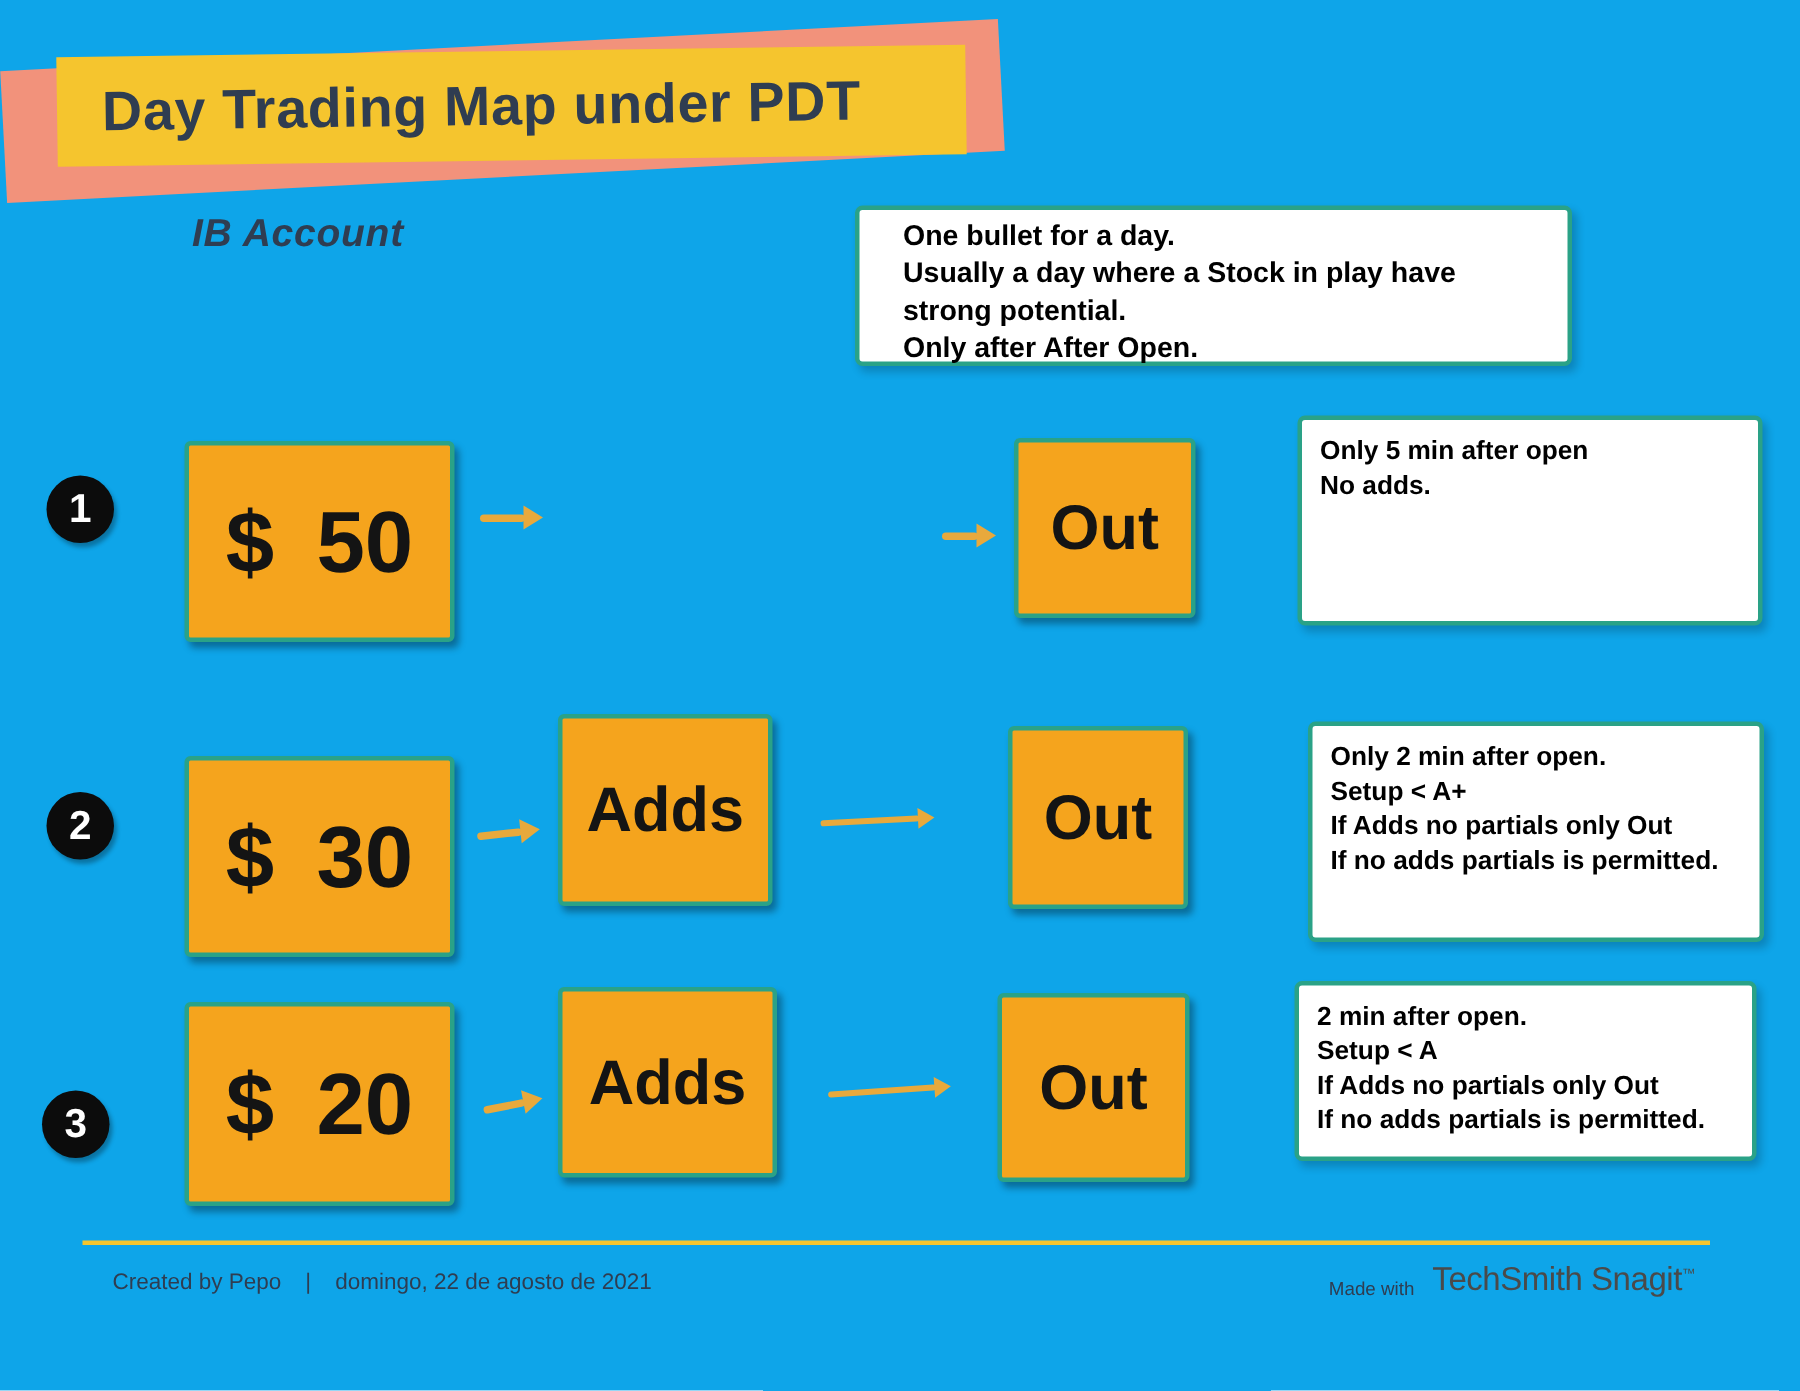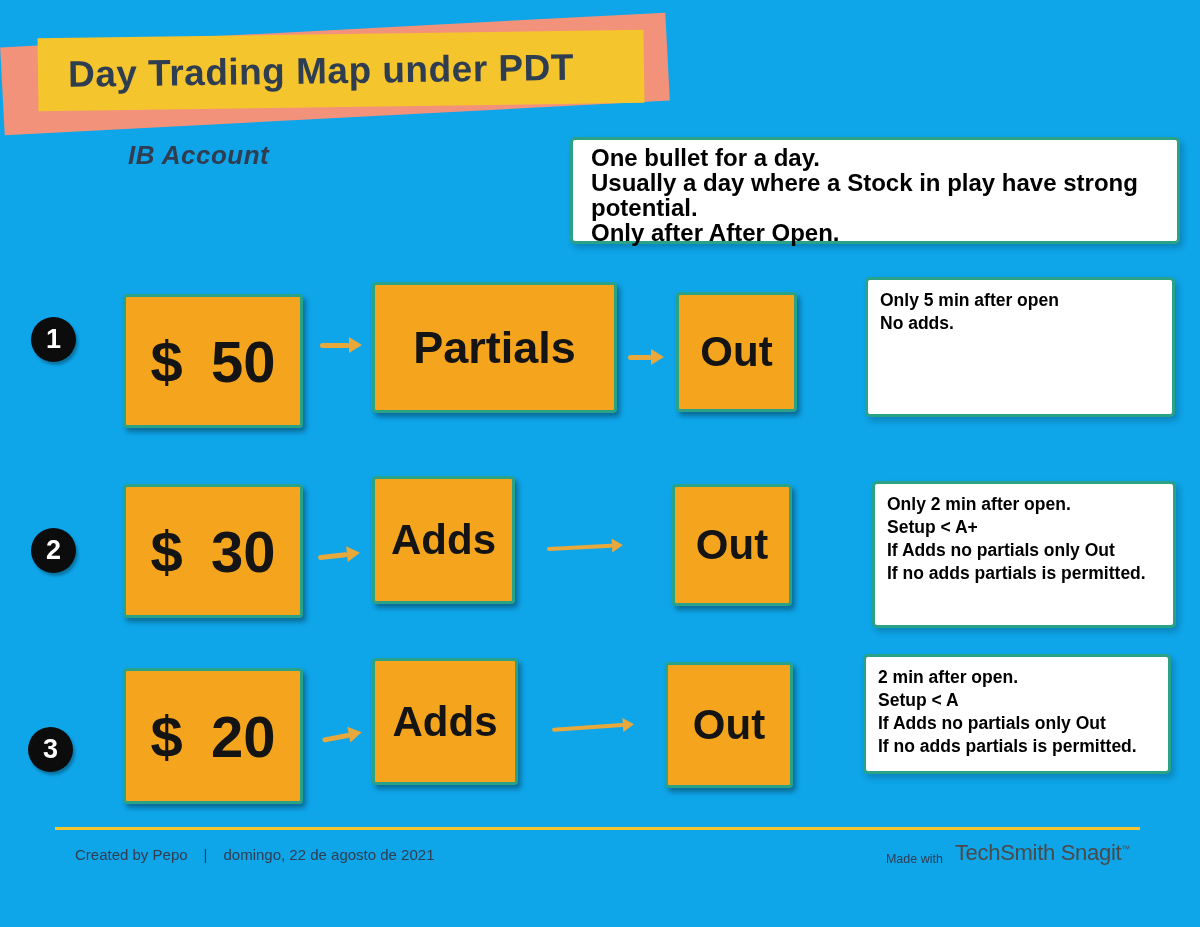--- a/index.html
+++ b/index.html
@@ -23,21 +23,21 @@
     background:var(--banner-yellow);transform:rotate(-0.8deg);
     display:flex;align-items:center;padding-left:30px;}
   .page-title{font-size:37px;font-weight:bold;color:var(--navy);letter-spacing:0.5px;white-space:nowrap;}
 
   .account-label{position:absolute;left:128px;top:140px;font-size:26px;font-weight:bold;
     font-style:italic;color:var(--navy);letter-spacing:0.5px;}
 
   
   .note{position:absolute;background:#fff;border:3px solid var(--box-border);border-radius:5px;
     font-weight:bold;color:#000;box-shadow:3px 4px 6px rgba(0,0,0,0.20);}
-  .top-note{left:570px;top:137px;width:610px;height:107px;font-size:24px;line-height:25px;padding:5px 18px;}
+  .top-note{left:570px;top:137px;width:478px;height:107px;font-size:19px;line-height:25px;padding:5px 29px;}
   .row-note{font-size:17.5px;line-height:23px;padding:9px 12px;}
 
   
   .obox{position:absolute;display:flex;align-items:center;justify-content:center;
     background:var(--box-fill);border:3px solid var(--box-border);border-radius:4px;
     font-weight:bold;color:#141414;box-shadow:3px 4px 5px rgba(0,0,0,0.35);white-space:nowrap;}
   .amount{word-spacing:12px;margin-top:16px;}
 
   
   .badge{position:absolute;width:45px;height:45px;border-radius:50%;background:#0c0c0c;color:#fff;
@@ -82,39 +82,36 @@
   <div class="badge" style="left:31px;top:317px;">
     <span>1</span>
   </div>
   <div class="obox amount" style="left:123px;top:278px;width:180px;height:134px;font-size:58px;">
     <span>$ 50</span>
   </div>
   <div class="arrow" style="left:320px;top:337px;width:42px;">
     <i class="shaft"></i>
       <i class="head"></i>
   </div>
-  <div class="obox" style="left:372px;top:282px;width:245px;height:131px;font-size:45px;">
-    <span>Partials</span>
-  </div>
   <div class="arrow" style="left:628px;top:349px;width:36px;">
     <i class="shaft"></i>
       <i class="head"></i>
   </div>
   <div class="obox" style="left:676px;top:292px;width:121px;height:120px;font-size:42px;">
     <span>Out</span>
   </div>
   <div class="note row-note" style="left:865px;top:277px;width:310px;height:140px;">
     <div>Only 5 min after open</div>
     <div>No adds.</div>
   </div>
 
   <div class="badge" style="left:31px;top:528px;">
     <span>2</span>
   </div>
-  <div class="obox amount" style="left:123px;top:468px;width:180px;height:134px;font-size:58px;">
+  <div class="obox amount" style="left:123px;top:488px;width:180px;height:134px;font-size:58px;">
     <span>$ 30</span>
   </div>
   <div class="arrow" style="left:318px;top:547px;width:42px;transform:rotate(-6deg);">
     <i class="shaft"></i>
       <i class="head"></i>
   </div>
   <div class="obox" style="left:372px;top:476px;width:143px;height:128px;font-size:42px;">
     <span>Adds</span>
   </div>
   <div class="arrow thin" style="left:547px;top:540px;width:76px;transform:rotate(-3deg);">

